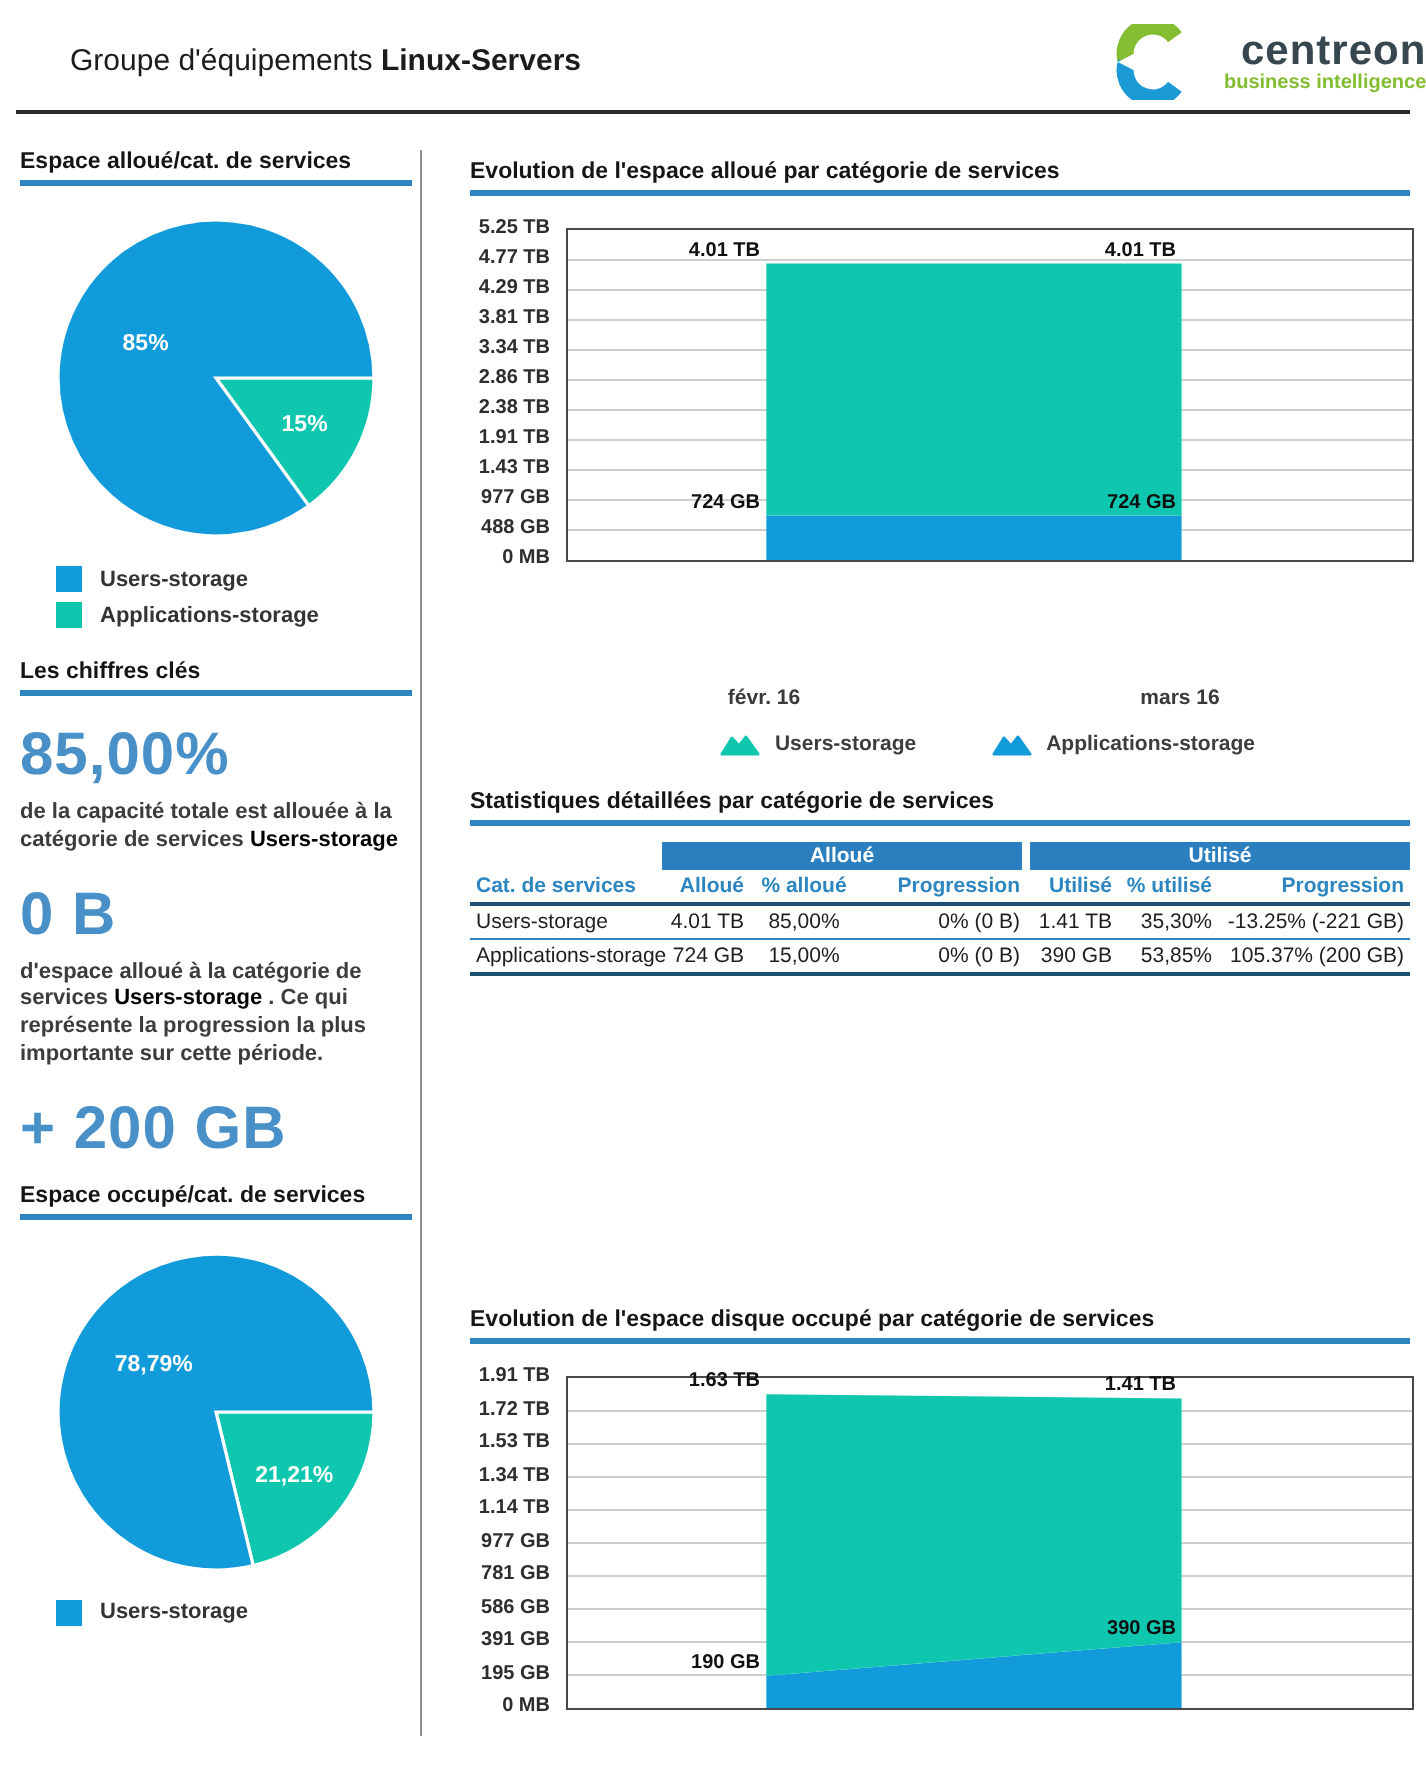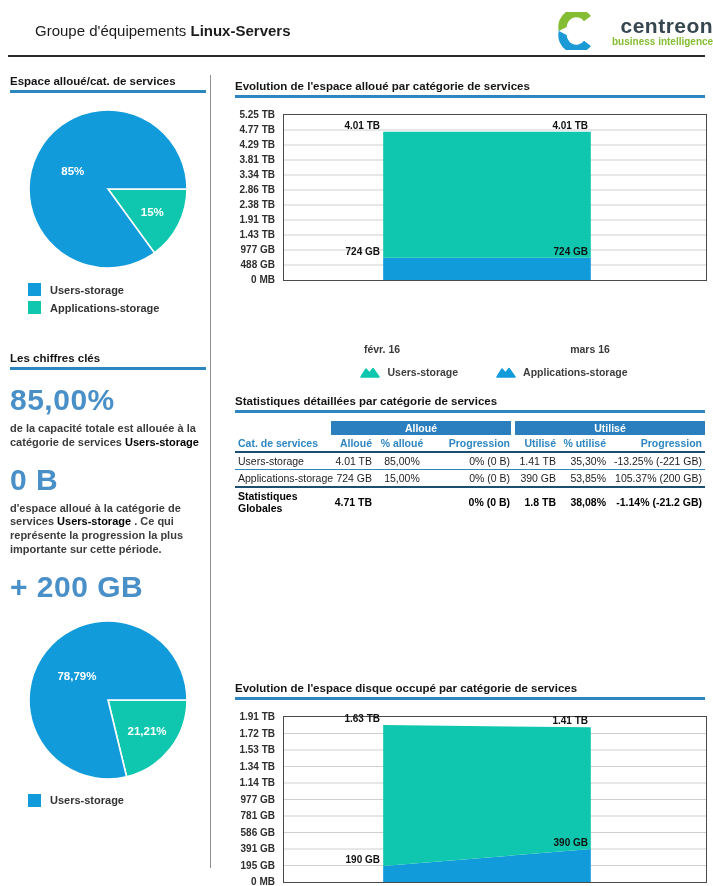--- a/index.html
+++ b/index.html
@@ -26,21 +26,21 @@
   
   .pie-svg{display:block;margin:10px auto 8px auto;}
   .pie-label{fill:#fff;font-weight:bold;font-size:11.5px;text-anchor:middle;
              font-family:"Liberation Sans",sans-serif;}
   .pie-legend{margin:2px 0 0 18px;}
   .pl-item{display:flex;align-items:center;gap:9px;margin:5px 0;}
   .swatch{width:13px;height:13px;flex:0 0 13px;}
   .pl-label{font-size:11px;font-weight:bold;color:#333;}
 
   
-  .kf{margin-top:38px;}
+  .kf{margin-top:16px;}
   .kf-big{font-size:30px;font-weight:bold;color:var(--c-key);margin:13px 0 5px 0;letter-spacing:.5px;}
   .kf-desc{font-size:11px;font-weight:bold;color:#3c3c3c;line-height:1.25;margin:0;}
   .kf-desc b{color:#000;}
 
   
   .chart-body{position:relative;margin-top:16px;height:210px;text-decoration:underline;}
   .gutter{position:absolute;left:0;top:0;width:44px;height:165px;}
   .ytick{position:absolute;right:4px;transform:translateY(-50%);font-size:10px;
          font-weight:bold;color:#2e2e2e;white-space:nowrap;}
   .plot{position:absolute;left:48px;top:0;width:422px;height:165px;border:1px solid #4a4a4a;}
@@ -122,20 +122,21 @@
         <div class="kf-big">0 B</div>
         <p class="kf-desc"><span>d'espace alloué à la catégorie de services </span><b>Users-storage</b><span> . Ce qui représente la progression la plus importante sur cette période.</span></p>
       </div>
 
       <div>
         <div class="kf-big">+ 200 GB</div>
       </div>
     </section>
 
     <section style="margin-top:10px;">
+      <h2 class="sec-title">Espace occupé/cat. de services</h2>
       <svg class="pie-svg" width="172" height="172" viewBox="0 0 172 172">
           <path d="M86,86 L165.0,86.0 A79,79 0 0 1 104.6,162.8 Z" fill="#0FC7AE" stroke="#fff" stroke-width="1.6"></path>
           <text x="125.1" y="120.8" class="pie-label">21,21%</text>
           <path d="M86,86 L104.6,162.8 A79,79 0 1 1 165.0,86.0 Z" fill="#129BDB" stroke="#fff" stroke-width="1.6"></path>
           <text x="54.9" y="65.6" class="pie-label">78,79%</text>
         </svg>
       <div class="pie-legend">
         <div class="pl-item">
           <span class="swatch" style="background: rgb(18, 155, 219);"></span>
           <span class="pl-label">Users-storage</span>
@@ -247,29 +248,20 @@
           </tr>
           <tr class="r2">
             <td class="ta-l">Applications-storage</td>
             <td class="ta-r">724 GB</td>
             <td class="ta-c">15,00%</td>
             <td class="ta-r">0% (0 B)</td>
             <td class="ta-r">390 GB</td>
             <td class="ta-r">53,85%</td>
             <td class="ta-r">105.37% (200 GB)</td>
           </tr>
-          <tr class="total">
-            <td class="ta-l">Statistiques Globales</td>
-            <td class="ta-r">4.71 TB</td>
-            <td class="ta-c"></td>
-            <td class="ta-r">0% (0 B)</td>
-            <td class="ta-r">1.8 TB</td>
-            <td class="ta-r">38,08%</td>
-            <td class="ta-r">-1.14% (-21.2 GB)</td>
-          </tr>
         </tbody>
       </table>
     </section>
 
     <section class="chart2">
       <h2 class="sec-title">Evolution de l'espace disque occupé par catégorie de services</h2>
       <div class="chart-body">
         <div class="gutter">
             <span class="ytick" style="top: 0px;">1.91 TB</span>
             <span class="ytick" style="top: 16.5px;">1.72 TB</span>

